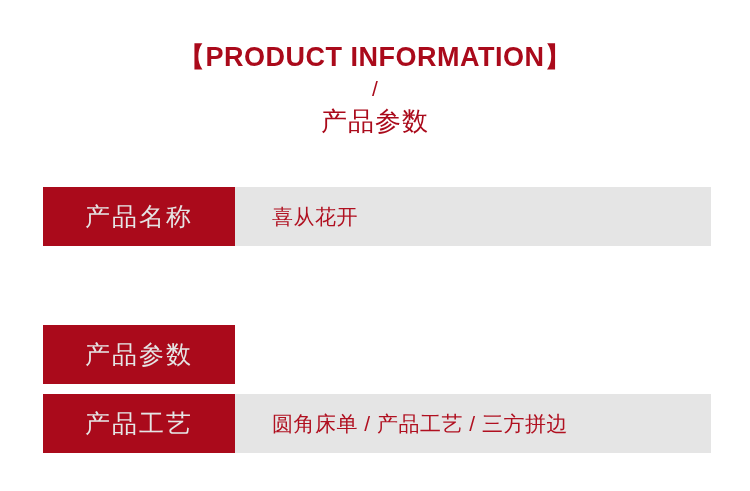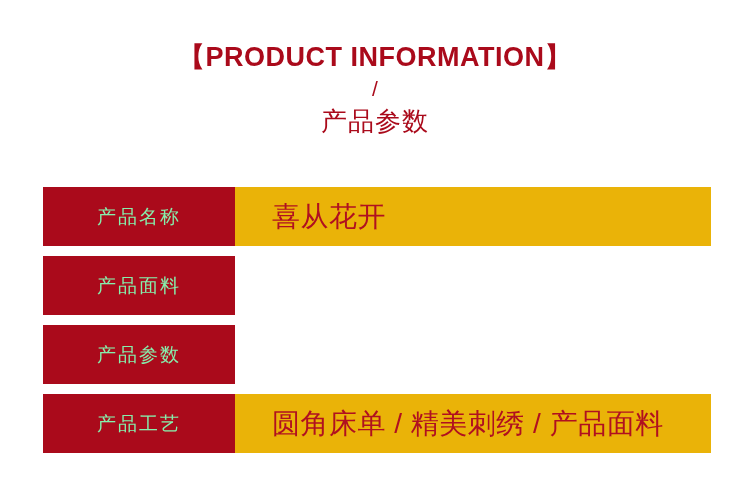--- a/index.html
+++ b/index.html
@@ -62,33 +62,33 @@
     height: 59px;
     margin-bottom: 10px;
   }
   .spec-row:last-child {
     margin-bottom: 0;
   }
   .spec-label {
     width: 192px;
     min-width: 192px;
     background: #AA0A1B;
-    color: #86efac;
-    font-size: 19px;
+    color: #e5e5e5;
+    font-size: 25px;
     letter-spacing: 2px;
     display: flex;
     align-items: center;
     justify-content: center;
     box-sizing: border-box;
   }
   .spec-value {
     flex: 1;
-    background: #eab308;
+    background: #e5e5e5;
     color: #B01020;
-    font-size: 28px;
+    font-size: 21px;
     letter-spacing: 0.5px;
     display: flex;
     align-items: center;
     padding-left: 37px;
     box-sizing: border-box;
   }
 </style>
 </head>
 <body>
 
@@ -101,27 +101,26 @@
   </div>
 
   <div class="spec-table">
 
     <div class="spec-row">
       <div class="spec-label">产品名称</div>
       <div class="spec-value">喜从花开</div>
     </div>
 
     <div class="spec-row">
-      <div class="spec-label">产品面料</div>
     </div>
 
     <div class="spec-row">
       <div class="spec-label">产品参数</div>
     </div>
 
     <div class="spec-row">
       <div class="spec-label">产品工艺</div>
-      <div class="spec-value">圆角床单 / 精美刺绣 / 产品面料</div>
+      <div class="spec-value">圆角床单 / 产品工艺 / 三方拼边</div>
     </div>
 
   </div>
 
 </div>
 
 </body></html>

